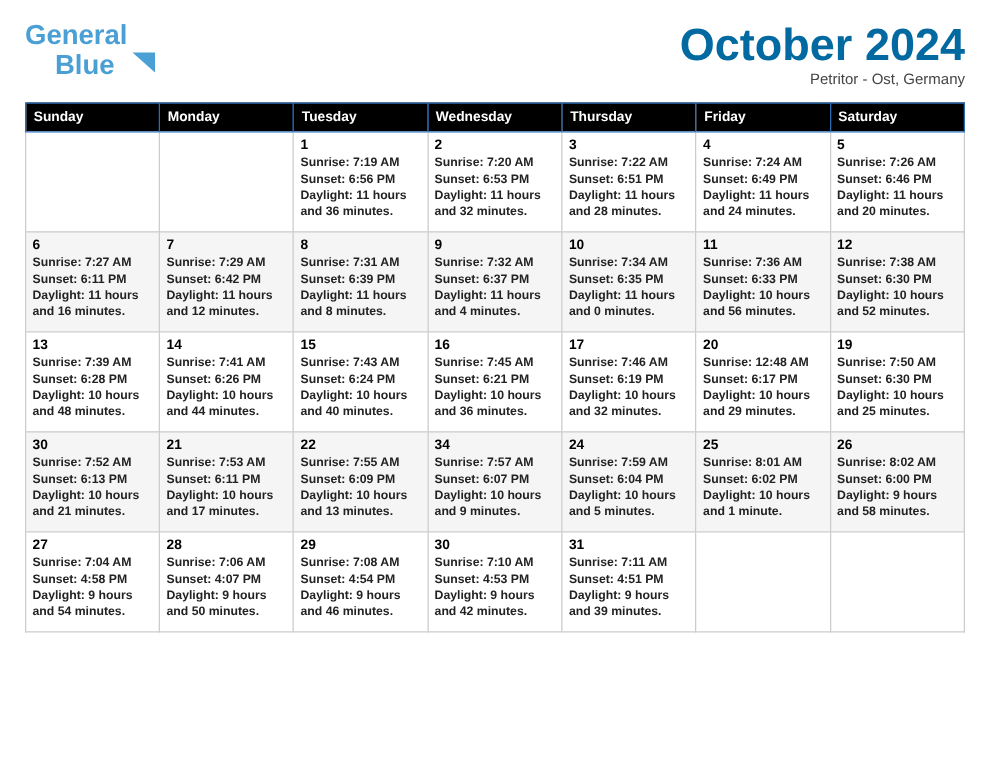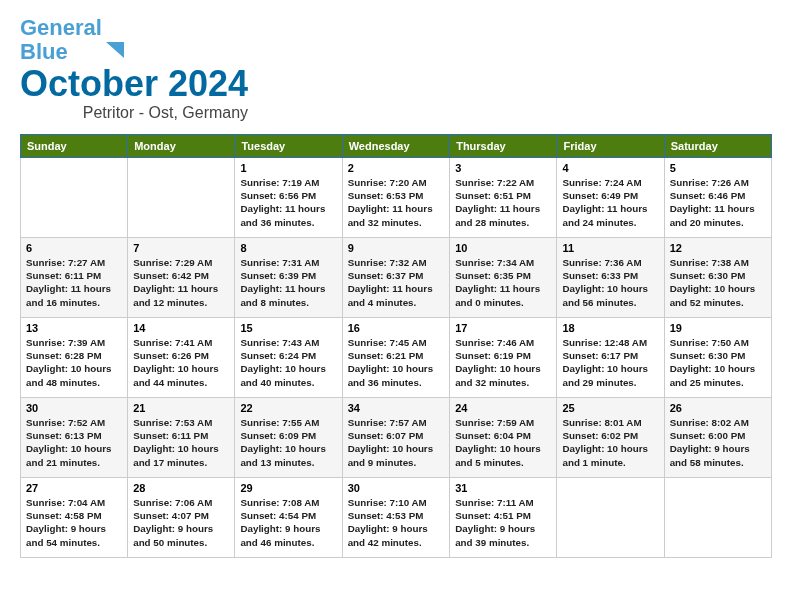--- a/index.html
+++ b/index.html
@@ -12,21 +12,20 @@
     }
     .page {
       width: 792px;
       padding: 16px 20px 10px 20px;
     }
     .header {
       display: flex;
       justify-content: space-between;
       align-items: flex-start;
       margin-bottom: 12px;
-      flex-direction: column;
     }
     .logo {
       display: flex;
       flex-direction: column;
       align-items: flex-start;
     }
     .logo-text {
       font-size: 22px;
       font-weight: bold;
       color: #1a3a5c;
@@ -38,30 +37,30 @@
     .title-block {
       text-align: right;
     }
     .month-title {
       font-size: 36px;
       font-weight: bold;
       color: #0369a1;
       line-height: 1.1;
     }
     .subtitle {
-      font-size: 16px;
+      font-size: 12px;
       color: #444;
     }
     .calendar {
       width: 100%;
       border-collapse: collapse;
       font-size: 10.5px;
     }
     .calendar th {
-      background: #4d7c0f;
+      background: #000000;
       color: #fff;
       text-align: left;
       padding: 5px 6px;
       font-weight: bold;
       font-size: 11px;
       border: 1px solid #2a6db5;
     }
     .calendar td {
       border: 1px solid #ccc;
       vertical-align: top;
@@ -92,21 +91,21 @@
   </style>
 </head>
 <body>
 
 <div class="page">
   <div class="header">
     <div class="logo">
       <div style="display:flex; align-items:flex-end; gap:0;">
         <span class="logo-text">
           <span>General</span><br>
-          <span style="color:#4a9fd4;">Blue</span>
+          <span style="color:#4a9fd4;margin-left:24px;">Blue</span>
         </span>
         <svg width="22" height="22" viewBox="0 0 22 22" style="margin-left:2px; margin-bottom:2px;">
           <polygon points="2,2 20,2 20,18" fill="#4a9fd4"></polygon>
         </svg>
       </div>
     </div>
     <div class="title-block">
       <div class="month-title">October 2024</div>
       <div class="subtitle">Petritor - Ost, Germany</div>
     </div>
@@ -245,21 +244,21 @@
 and 36 minutes.</div>
           </td>
           <td>
             <span class="day-num">17</span>
             <div class="day-info">Sunrise: 7:46 AM
 Sunset: 6:19 PM
 Daylight: 10 hours
 and 32 minutes.</div>
           </td>
           <td>
-            <span class="day-num">18</span>
+            <span class="day-num">20</span>
             <div class="day-info">Sunrise: 12:48 AM
 Sunset: 6:17 PM
 Daylight: 10 hours
 and 29 minutes.</div>
           </td>
           <td>
             <span class="day-num">19</span>
             <div class="day-info">Sunrise: 7:50 AM
 Sunset: 6:30 PM
 Daylight: 10 hours

